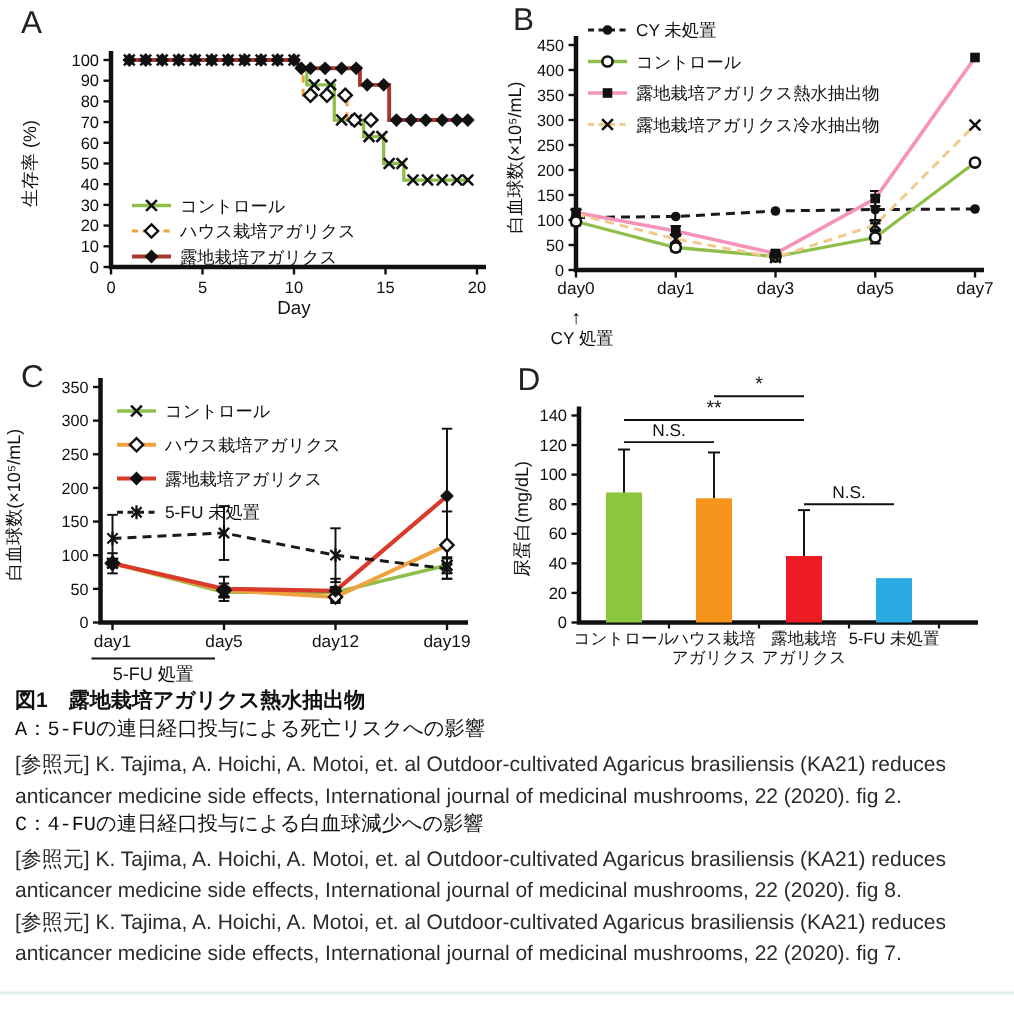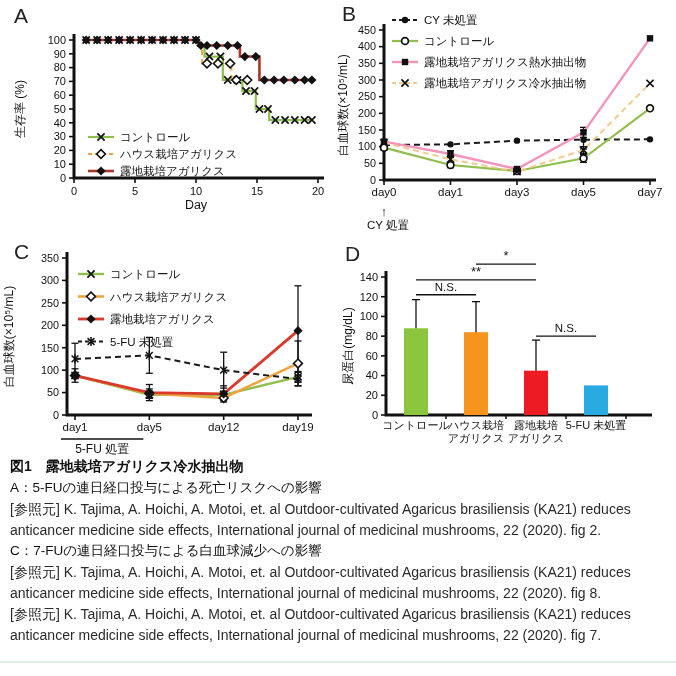--- a/index.html
+++ b/index.html
@@ -12,21 +12,21 @@
   #pD{left:336px;top:232px;width:340px;height:226px;}
   .plabel{position:absolute;font-size:21px;color:#222;z-index:2;}
   #pA .plabel{left:14px;top:4px;}
   #pB .plabel{left:6px;top:2px;}
   #pC .plabel{left:14px;top:8px;}
   #pD .plabel{left:9px;top:10px;}
   .panel svg{position:absolute;left:0;top:0;}
   svg text{font-family:"Liberation Sans","DejaVu Sans",sans-serif;fill:#111;}
   .caption{position:absolute;left:10px;top:456px;width:656px;}
   .cap-title{font-size:14px;font-weight:bold;line-height:1.5;margin-bottom:1px;}
-  .cap-h{font-size:13.5px;line-height:1.55;}
+  .cap-h{font-size:13.5px;line-height:1.55;font-family:Liberation Mono, monospace;}
   .cap-r{font-size:14px;line-height:1.5;color:#2b2b2b;}
   .divider{position:absolute;left:0;top:661px;width:676px;height:2px;}
 </style>
 </head>
 <body>
 
 <div id="fig">
 
   <div class="panel" id="pA">
     <div class="plabel">A</div>
@@ -397,23 +397,23 @@
         <line x1="80" y1="47.957142857142856" x2="200" y2="47.957142857142856" stroke="#111" stroke-width="1.3"></line>
         <text x="140" y="43.957142857142856" font-size="13" text-anchor="middle" fill="#111">**</text>
         <line x1="140" y1="32.18571428571431" x2="200" y2="32.18571428571431" stroke="#111" stroke-width="1.3"></line>
         <text x="170" y="28.18571428571431" font-size="13" text-anchor="middle" fill="#111">*</text>
         <line x1="200" y1="104.14285714285715" x2="260" y2="104.14285714285715" stroke="#111" stroke-width="1.3"></line>
         <text x="230" y="100.14285714285715" font-size="11.5" text-anchor="middle" fill="#111">N.S.</text>
       </svg>
   </div>
 
   <div class="caption">
-    <div class="cap-title">図1　露地栽培アガリクス冷水抽出物</div>
+    <div class="cap-title">図1　露地栽培アガリクス熱水抽出物</div>
     <div class="cap-h">A：5-FUの連日経口投与による死亡リスクへの影響</div>
     <div class="cap-r">[参照元] K. Tajima, A. Hoichi, A. Motoi, et. al Outdoor-cultivated Agaricus brasiliensis (KA21) reduces anticancer medicine side effects, International journal of medicinal mushrooms, 22 (2020). fig 2.</div>
-    <div class="cap-h">C：7-FUの連日経口投与による白血球減少への影響</div>
+    <div class="cap-h">C：4-FUの連日経口投与による白血球減少への影響</div>
     <div class="cap-r">[参照元] K. Tajima, A. Hoichi, A. Motoi, et. al Outdoor-cultivated Agaricus brasiliensis (KA21) reduces anticancer medicine side effects, International journal of medicinal mushrooms, 22 (2020). fig 8.</div>
     <div class="cap-r">[参照元] K. Tajima, A. Hoichi, A. Motoi, et. al Outdoor-cultivated Agaricus brasiliensis (KA21) reduces anticancer medicine side effects, International journal of medicinal mushrooms, 22 (2020). fig 7.</div>
   </div>
 
   <div class="divider" style="background: rgb(222, 240, 228);"></div>
 
 </div>
 
 </body></html>

